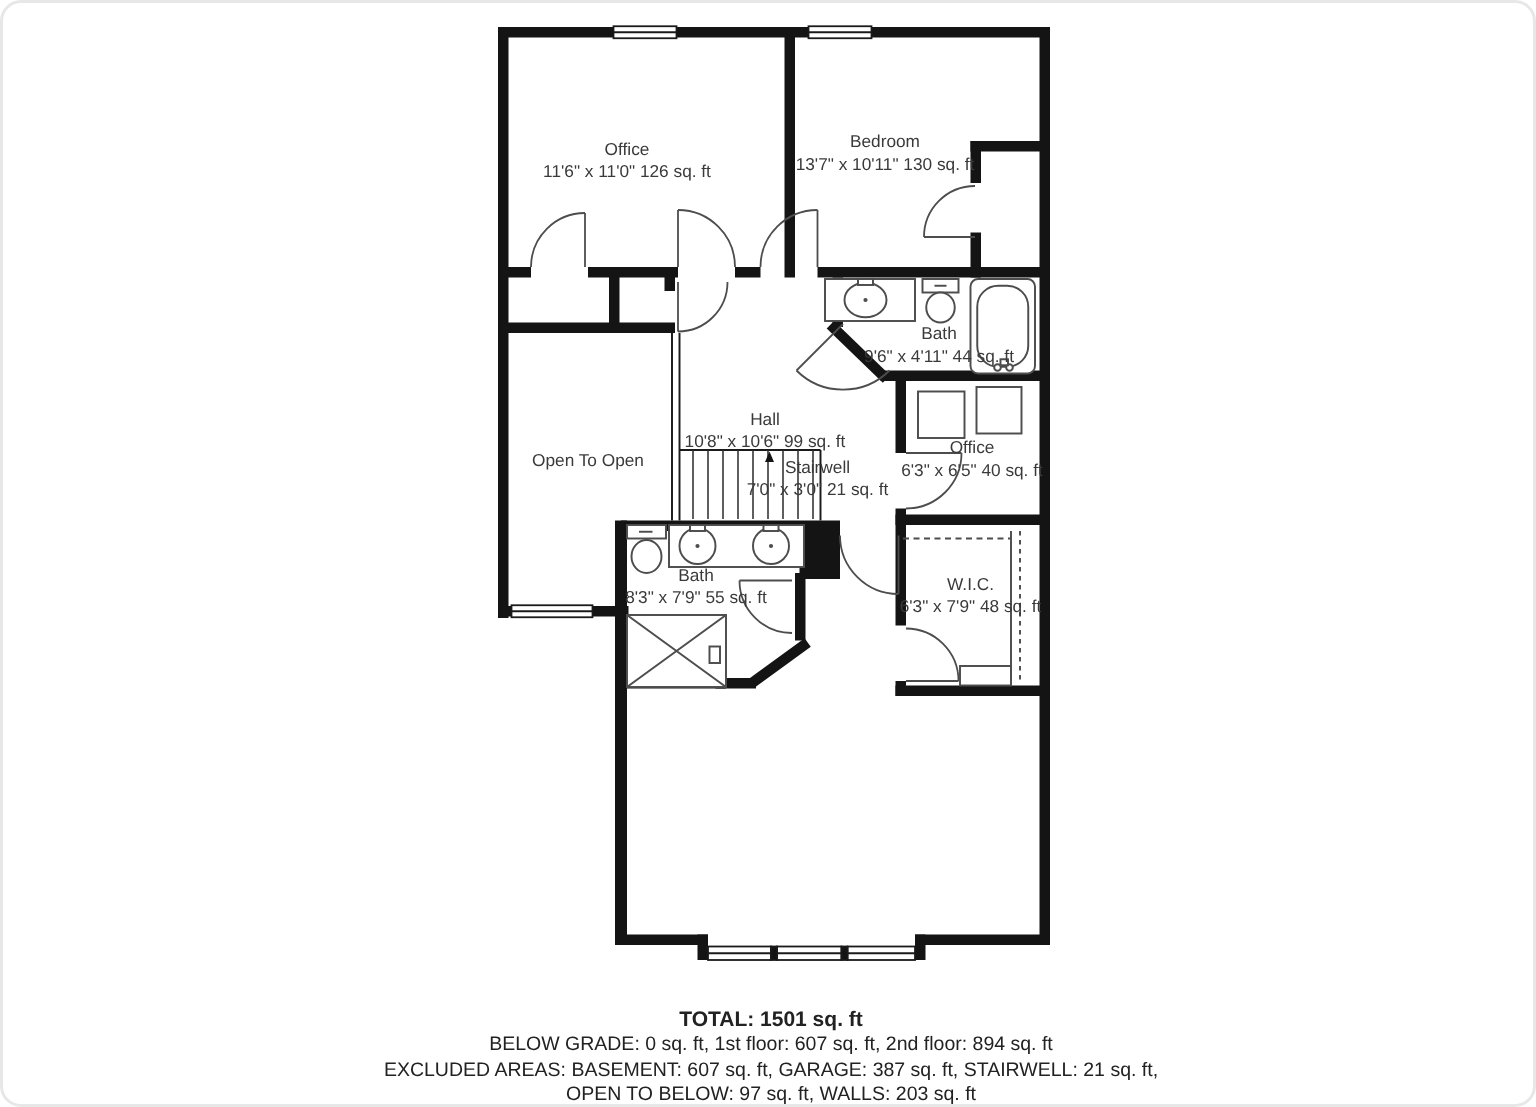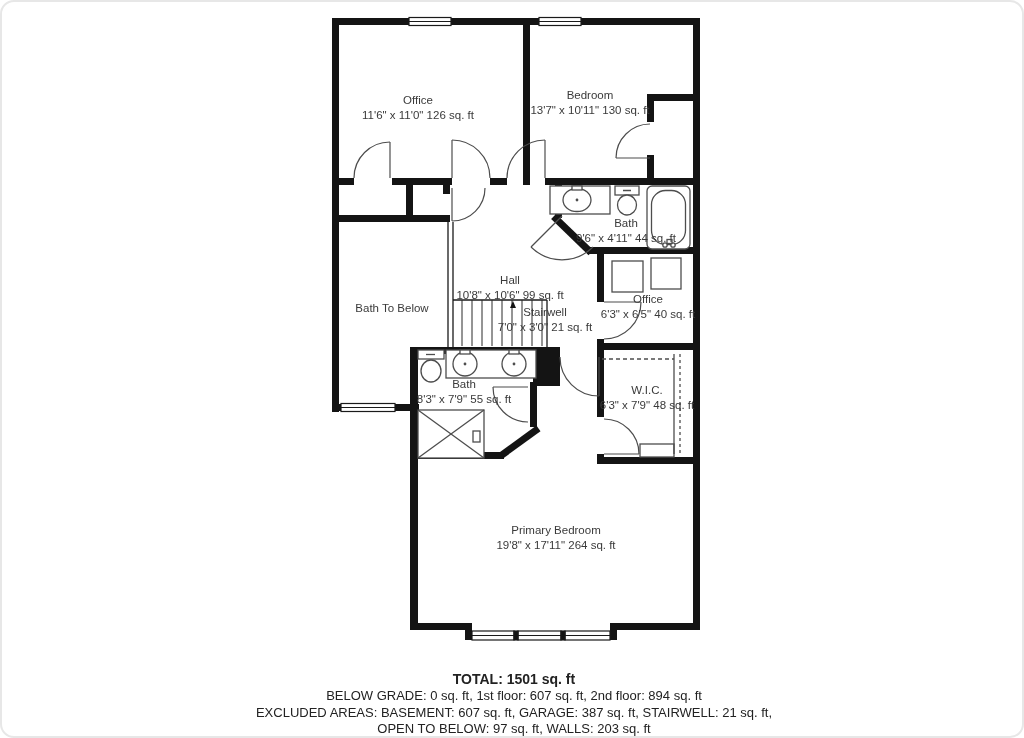--- a/index.html
+++ b/index.html
@@ -227,37 +227,33 @@
   </div>
   <div class="room-label" style="left:508px;top:249px;margin-top:37px;">
     <span>Hall</span>
     <span>10'8" x 10'6" 99 sq. ft</span>
   </div>
   <div class="room-label" style="left:646px;top:305px;">
     <span>Office</span>
     <span>6'3" x 6'5" 40 sq. ft</span>
   </div>
   <div class="room-label" style="left:390px;top:306px;">
-    <span>Bath To Below</span>
+    <span>Open To Open</span>
   </div>
   <div class="room-label" style="left:511px;top:318px;margin-left:32px;">
     <span>Stairwell</span>
     <span>7'0" x 3'0" 21 sq. ft</span>
   </div>
   <div class="room-label" style="left:462px;top:390px;">
     <span>Bath</span>
     <span>8'3" x 7'9" 55 sq. ft</span>
   </div>
   <div class="room-label" style="left:645px;top:396px;">
     <span>W.I.C.</span>
     <span>6'3" x 7'9" 48 sq. ft</span>
-  </div>
-  <div class="room-label" style="left:554px;top:536px;">
-    <span>Primary Bedroom</span>
-    <span>19'8" x 17'11" 264 sq. ft</span>
   </div>
 
   <div id="footer">
     <div class="total">TOTAL: 1501 sq. ft</div>
     <div>BELOW GRADE: 0 sq. ft, 1st floor: 607 sq. ft, 2nd floor: 894 sq. ft</div>
     <div>EXCLUDED AREAS: BASEMENT: 607 sq. ft, GARAGE: 387 sq. ft, STAIRWELL: 21 sq. ft,</div>
     <div>OPEN TO BELOW: 97 sq. ft, WALLS: 203 sq. ft</div>
   </div>
 
 </div>

